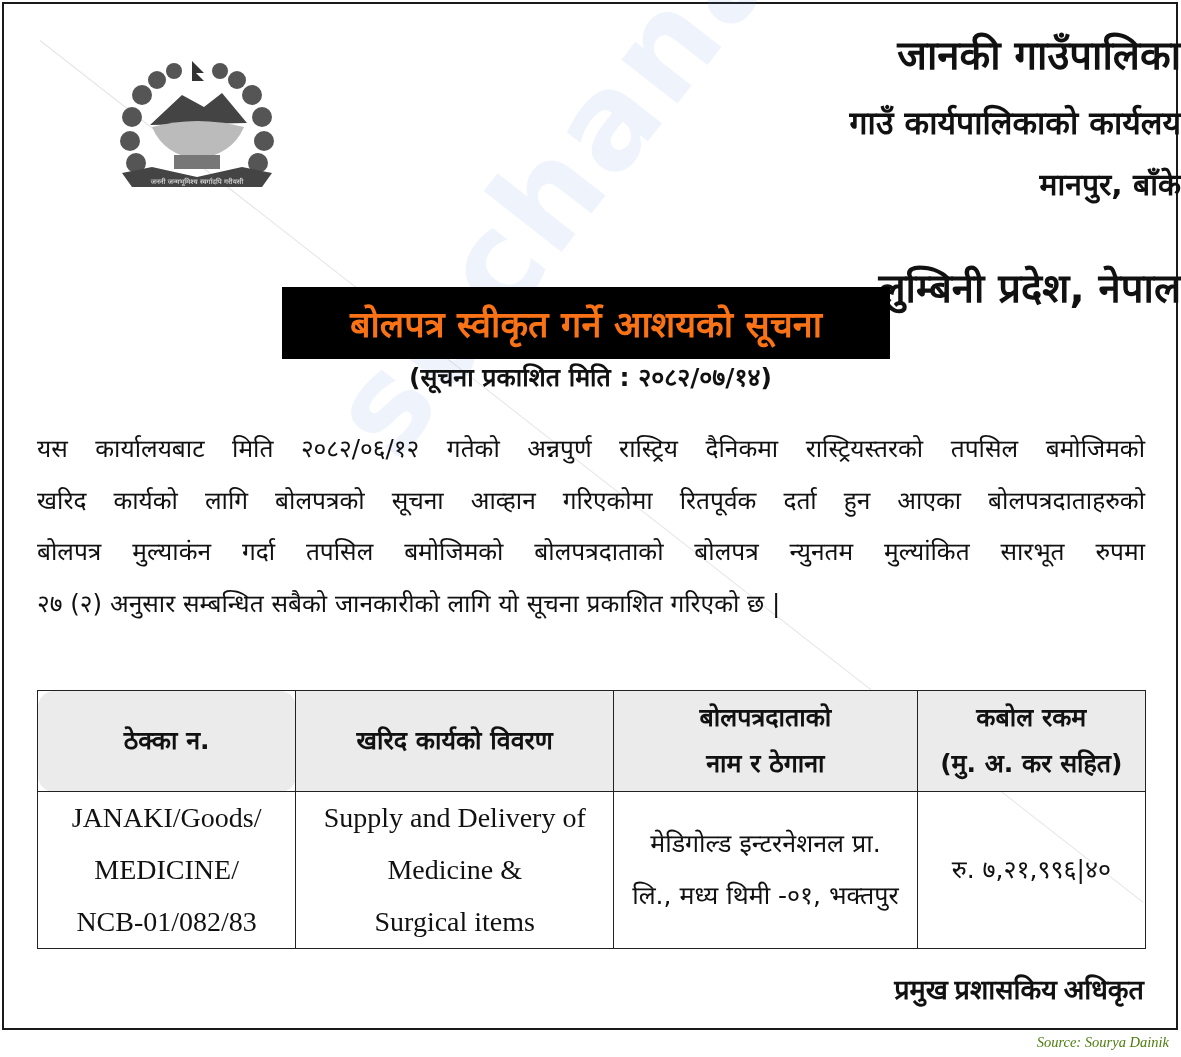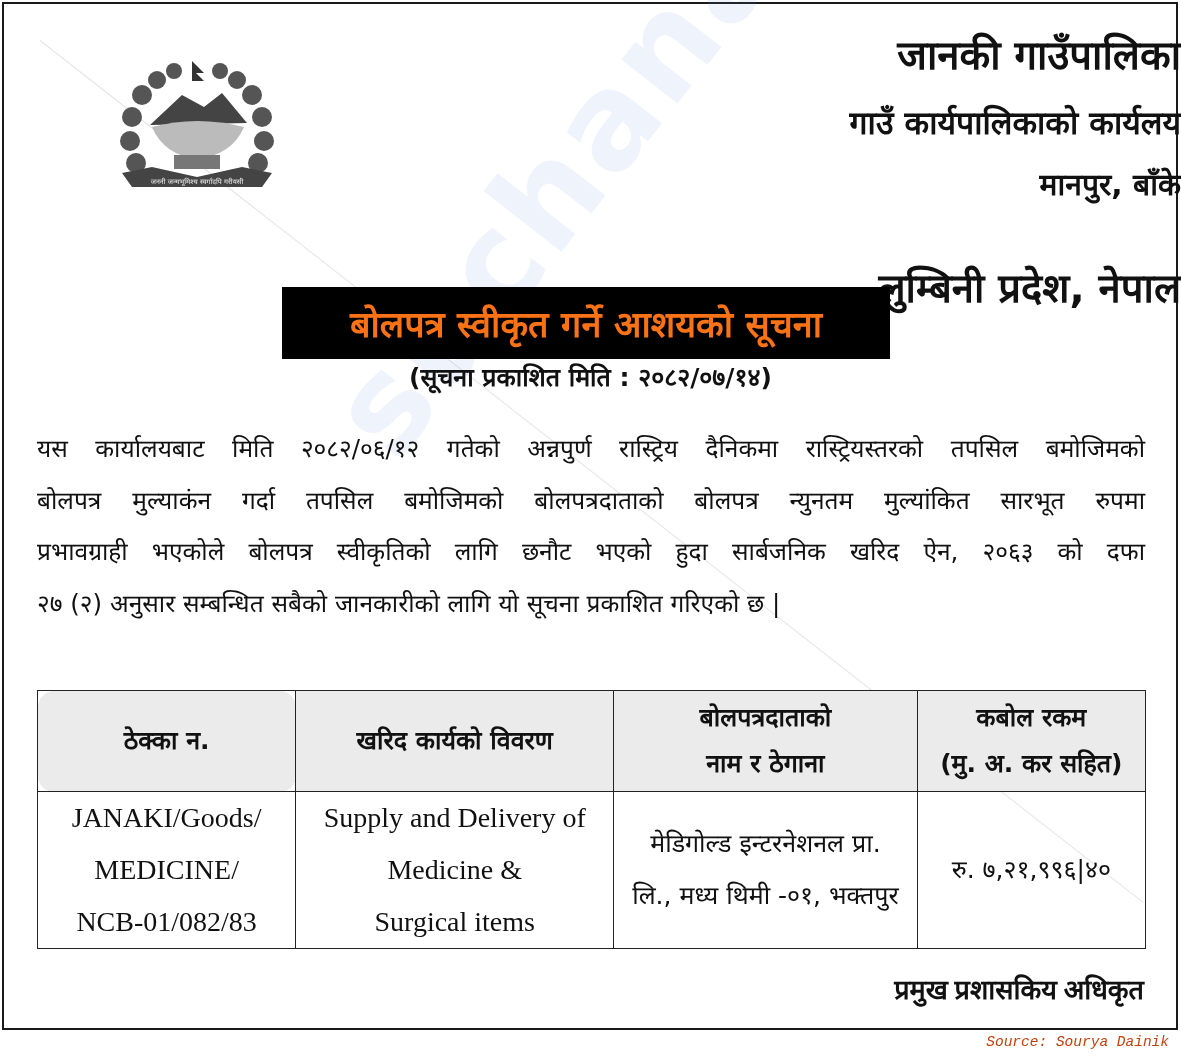--- a/index.html
+++ b/index.html
@@ -57,21 +57,21 @@
     background: #ebebeb; font-size: 25px; font-weight: bold; height: 100px; line-height: 46px;
   }
   table.bids td { font-size: 25px; line-height: 52px; height: 153px; }
   table.bids td.en { font-family: "Liberation Serif", "DejaVu Serif", serif; font-size: 28px; }
   .c1 { width: 250px; border-radius: 16px; } .c2 { width: 322px; } .c3 { width: 304px; } .c4 { width: 225px; }
   .signature {
     position: absolute; right: 37px; top: 970px; font-size: 27px; font-weight: bold; font-family: Liberation Serif, serif;
   }
   .source {
     position: absolute; right: 12px; top: 1034px; font-size: 14.5px; font-style: italic;
-    font-family: Liberation Mono, monospace; color: #c2410c;
+    font-family: Liberation Serif, serif; color: #4d7c0f;
   }
 </style>
 </head>
 <body>
 
 <div class="frame"></div>
 
 <div class="wm-line" style="left:40px;top:40px;width:1400px;transform:rotate(38deg);"></div>
 <div class="wm-text">suchana</div>
 
@@ -104,22 +104,22 @@
 <div class="hdr h4">लुम्बिनी प्रदेश, नेपाल</div>
 
 <div class="banner">
   <span>बोलपत्र स्वीकृत गर्ने आशयको सूचना</span>
 </div>
 
 <div class="pubdate">(सूचना प्रकाशित मिति : २०८२/०७/१४)</div>
 
 <div class="para">
   <span class="line">यस कार्यालयबाट मिति २०८२/०६/१२ गतेको अन्नपुर्ण रास्ट्रिय दैनिकमा रास्ट्रियस्तरको तपसिल बमोजिमको</span>
+  <span class="line">खरिद कार्यको लागि बोलपत्रको सूचना आव्हान गरिएकोमा रितपूर्वक दर्ता हुन आएका बोलपत्रदाताहरुको</span>
   <span class="line">बोलपत्र मुल्याकंन गर्दा तपसिल बमोजिमको बोलपत्रदाताको बोलपत्र न्युनतम मुल्यांकित सारभूत रुपमा</span>
-  <span class="line">प्रभावग्राही भएकोले बोलपत्र स्वीकृतिको लागि छनौट भएको हुदा सार्बजनिक खरिद ऐन, २०६३ को दफा</span>
   <span class="line last">२७ (२) अनुसार सम्बन्धित सबैको जानकारीको लागि यो सूचना प्रकाशित गरिएको छ |</span>
 </div>
 
 <table class="bids">
   <thead>
     <tr>
       <th class="c1">
         <span>ठेक्का न.</span>
       </th>
       <th class="c2">

